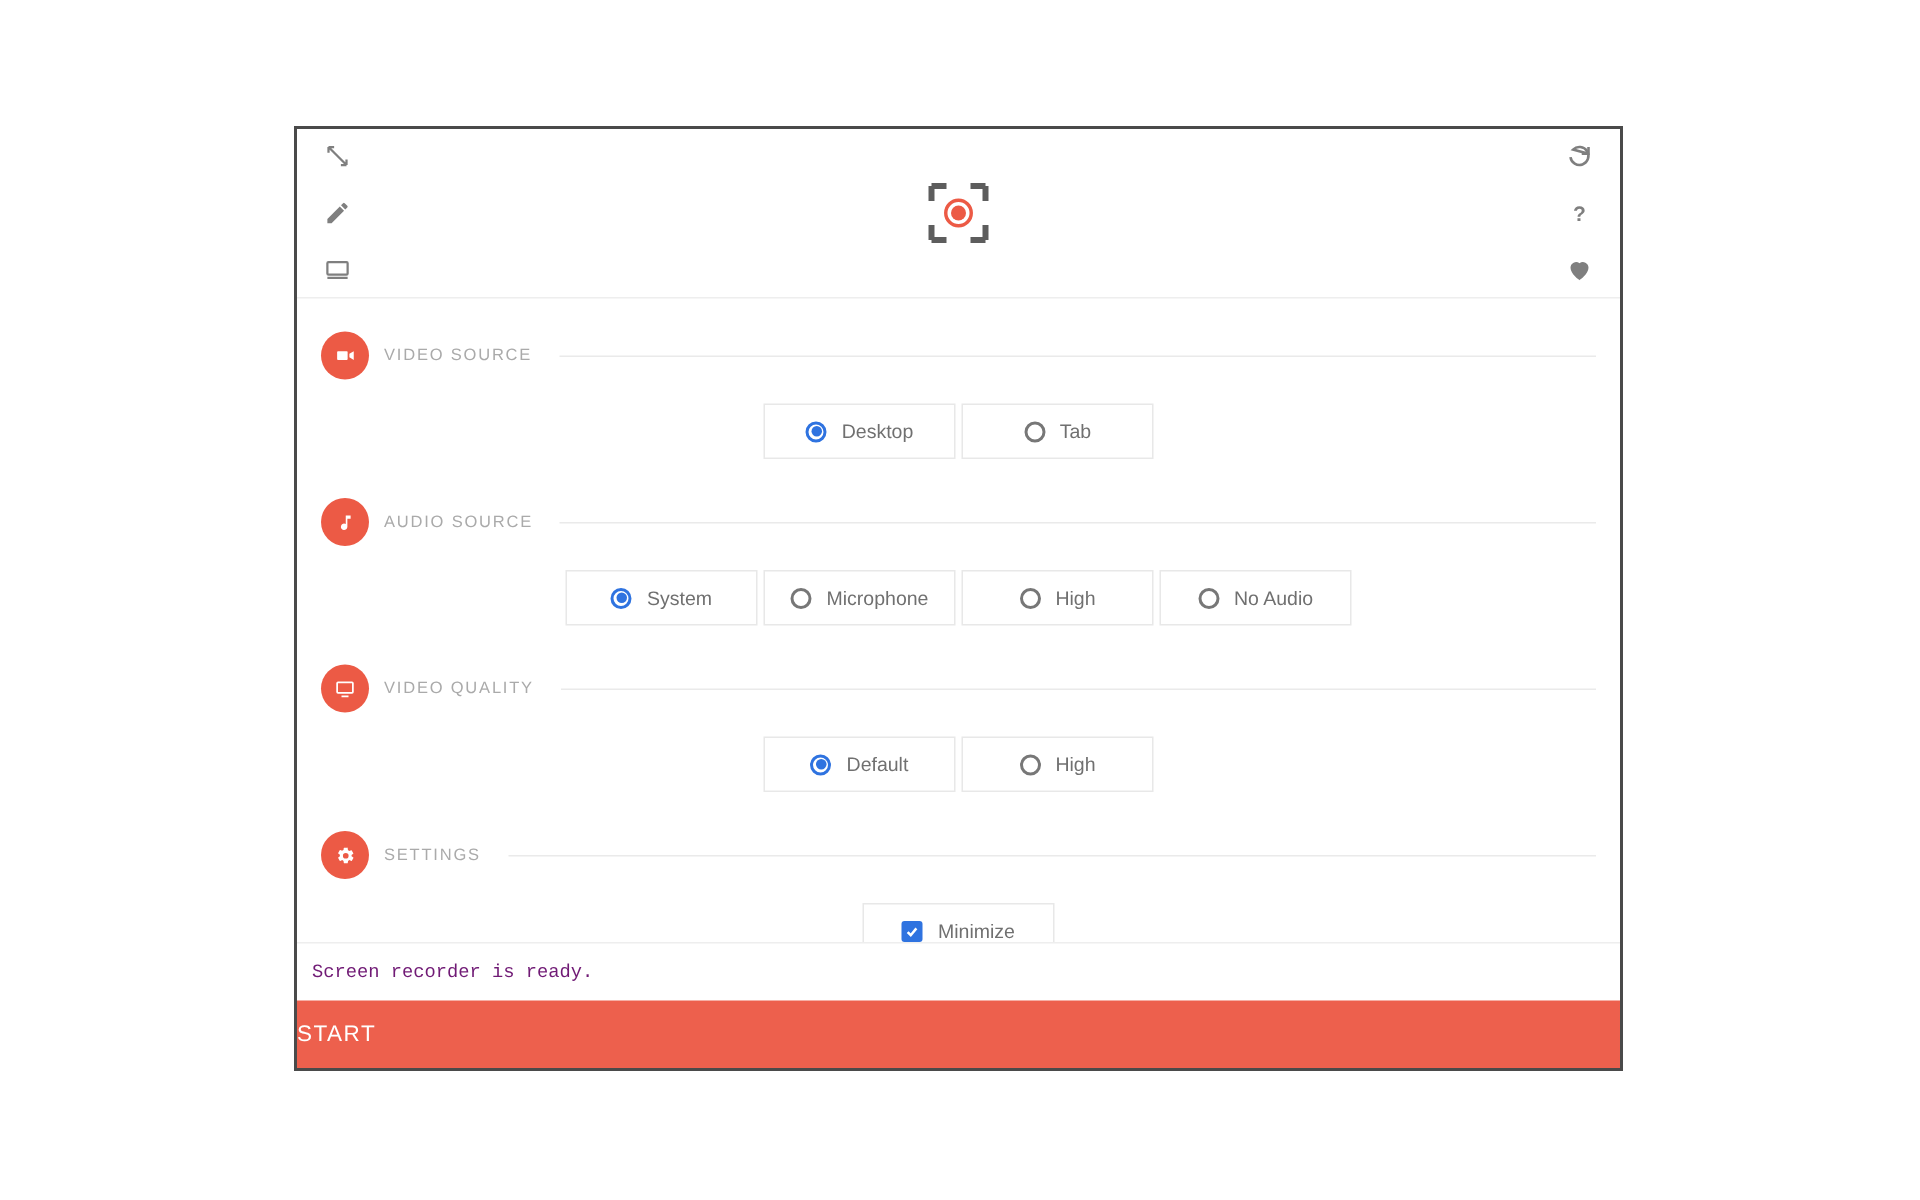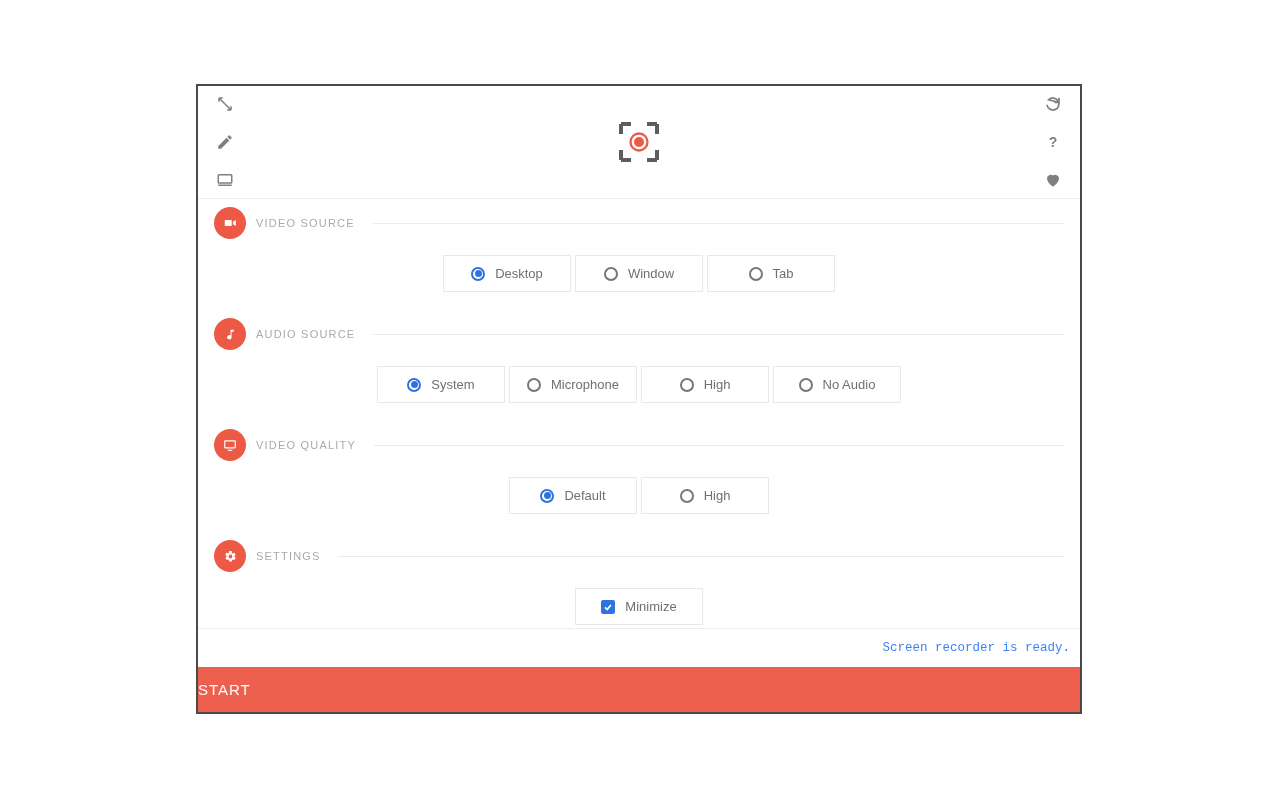--- a/index.html
+++ b/index.html
@@ -8,37 +8,37 @@
       position:absolute; left:196px; top:84px; width:886px; height:630px;
       border:2px solid #4a4a4a; background:#fff;
       display:flex; flex-direction:column;
     }
     .header { display:flex; align-items:center; height:112px; padding:0 8px; }
     .header .col { width:38px; display:flex; flex-direction:column; gap:20px; align-items:center; color:#808080; }
     .header .col .ico { width:18px; height:18px; display:flex; align-items:center; justify-content:center; color:#7f7f7f; cursor:pointer; }
     .header .logo { flex:1; display:flex; align-items:center; justify-content:center; }
     .logo-box { width:44px; height:44px; position:relative; display:flex; align-items:center; justify-content:center; }
     .logo-box svg { width:44px; height:44px; }
-    .content { flex:1; border-top:1px solid #eee; padding:8px 16px 0 16px; overflow:hidden; }
+    .content { flex:1; border-top:1px solid #eee; padding:22px 16px 0 16px; overflow:hidden; }
     .section { margin-bottom:26px; }
     .sec-head { display:flex; align-items:center; gap:10px; }
     .sec-icon { width:32px; height:32px; border-radius:50%; background:#ec5a45; display:flex; align-items:center; justify-content:center; color:#fff; flex-shrink:0; }
     .sec-title { font-size:11px; letter-spacing:1.2px; color:#aaa; font-weight:500; white-space:nowrap; }
     .sec-line { flex:1; height:1px; background:#eaeaea; margin-left:8px; }
     .options { margin-top:16px; display:flex; gap:4px; justify-content:center; }
     .opt {
       border:1px solid #e8e8e8; padding:10px 16px; width:128px; display:flex; align-items:center; justify-content:center; gap:10px;
       font-size:13px; color:#707070; cursor:pointer; background:#fff;
     }
     .opt .radio { width:14px; height:14px; border:2px solid #777; border-radius:50%; display:inline-flex; align-items:center; justify-content:center; }
     .opt .radio.sel { border-color:#2f73e0; }
     .opt .radio.sel::after { content:""; width:7px; height:7px; background:#2f73e0; border-radius:50%; }
     .opt .cbx { width:14px; height:14px; background:#2f73e0; border-radius:2px; display:inline-flex; align-items:center; justify-content:center; }
     .opt .cbx svg { width:10px; height:10px; }
-    .status { border-top:1px solid #eee; padding:12px 10px; font-family: "Courier New", monospace; font-size:12.5px; color:#3b82f6;text-align:right; }
+    .status { border-top:1px solid #eee; padding:12px 10px; font-family: "Courier New", monospace; font-size:12.5px; color:#701a75; }
     .startbar { background:#ed604d; text-align:left; color:#fff; padding:14px 0; font-size:15px; letter-spacing:1px; cursor:pointer; }
   </style>
 </head>
 <body>
 
 <div class="window">
 
   <div class="header">
     <div class="col">
       <span class="ico">
@@ -93,24 +93,20 @@
               <path d="M17 10 L22 7 L22 17 L17 14 Z"></path>
             </svg>
           </div>
         <div class="sec-title">VIDEO SOURCE</div>
         <div class="sec-line"></div>
       </div>
       <div class="options">
         <label class="opt">
             <span class="radio sel"></span>
             <span>Desktop</span>
-          </label>
-        <label class="opt">
-            <span class="radio"></span>
-            <span>Window</span>
           </label>
         <label class="opt">
             <span class="radio"></span>
             <span>Tab</span>
           </label>
       </div>
     </div>
 
     <div class="section">
       <div class="sec-head">

